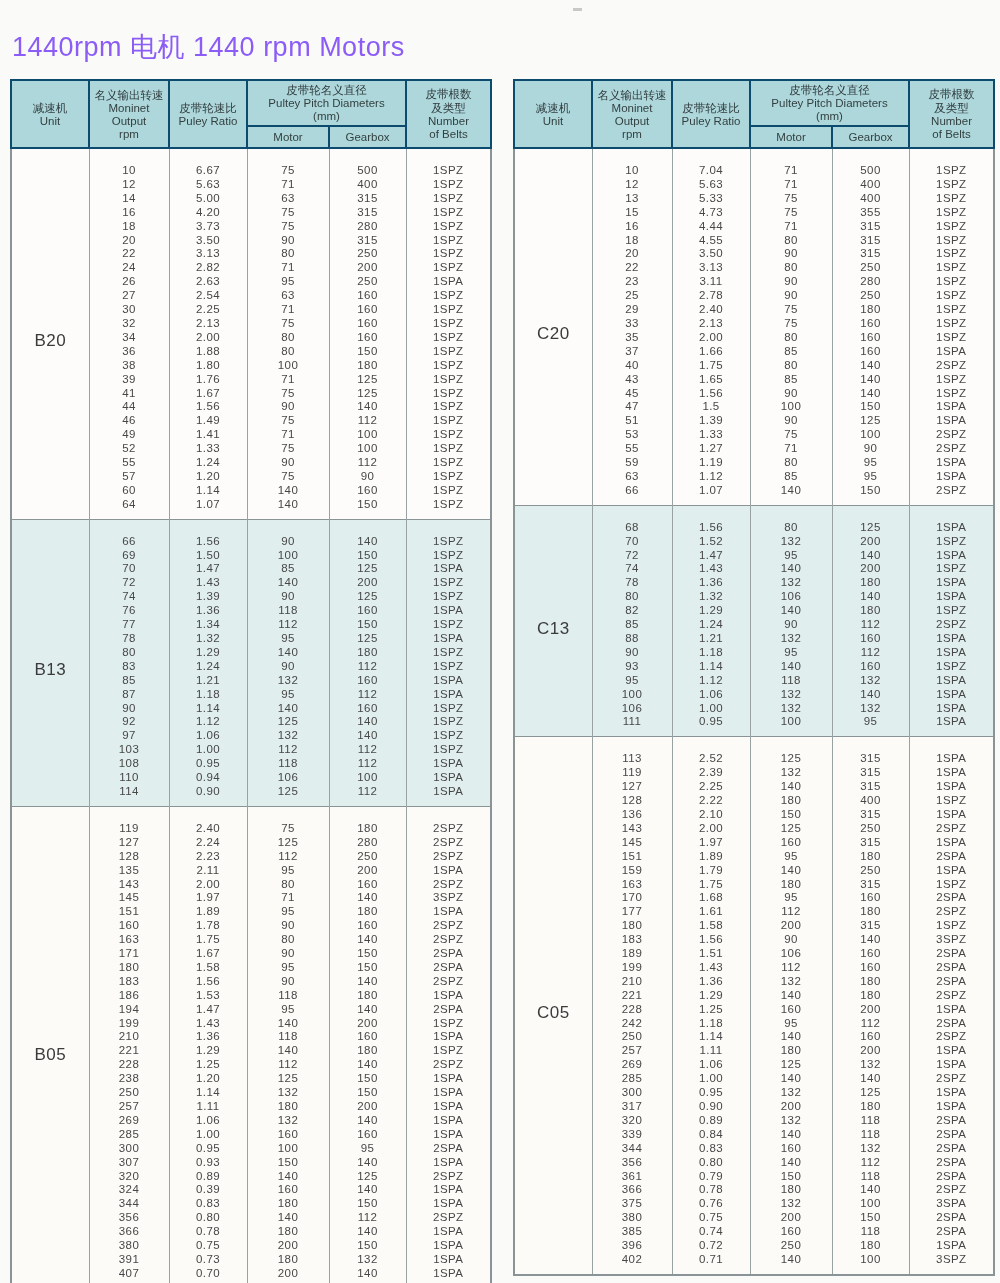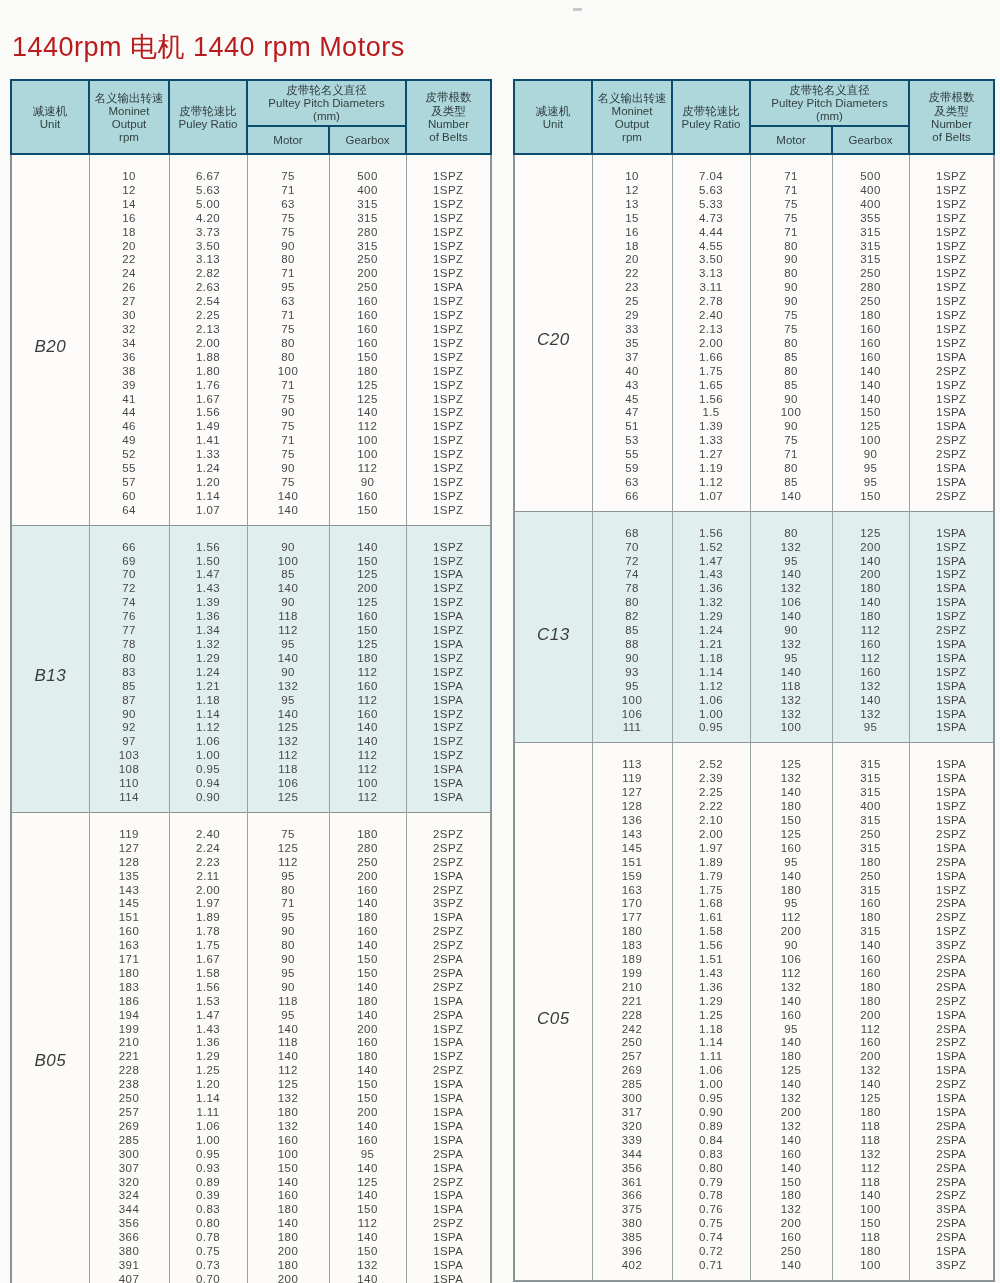--- a/index.html
+++ b/index.html
@@ -14,21 +14,21 @@
   .artifact-dash {
     position: absolute; left: 573px; top: 8px;
     width: 9px; height: 3px; background: #c9c9c9;
   }
   .titles { padding: 20px 0 0 12px; }
   .page-title {
     font-size: 30px; font-weight: bold; color: #222;
     letter-spacing: 0.5px;
   }
   .page-subtitle {
-    font-size: 27px; font-weight: normal; color: #b91c1c;
+    font-size: 27px; font-weight: normal; color: #8b5cf6;
     margin-top: 9px; letter-spacing: 0.5px;
   }
   .tables-wrap {
     display: flex; gap: 21px; padding: 0 10px; margin-top: 14px;
     align-items: flex-start;
   }
   table {
     border-collapse: collapse; table-layout: fixed;
     width: 480px;
     border: 2px solid #8a9496;
@@ -42,40 +42,39 @@
   col.c-blt  { width: 85px; }
   thead th {
     background: #aed7dc;
     border: 2px solid #0c4a6e;
     font-weight: normal;
     vertical-align: middle;
     padding: 2px 0;
   }
   thead .hline-zh { font-size: 11.5px; color: #2f3b3d; line-height: 14px; }
   thead .hline-en { font-size: 11.5px; color: #33403f; line-height: 13px; }
-  thead tr.subhead th { height: 28px; padding: 1px 8px; }
+  thead tr.subhead th { height: 22px; padding: 1px 8px; }
   tbody { border-top: 1.5px solid #8a9496; }
   tbody td {
     border-left: 1px solid #98a2a3;
     border-right: 1px solid #98a2a3;
     text-align: center;
     font-size: 11.5px;
     color: #474747;
     height: 13.9px;
     line-height: 13.9px;
     padding: 0;
     letter-spacing: 0.4px;
   }
   tbody tr:first-child td { padding-top: 15px; }
   tbody tr:last-child td { padding-bottom: 7px; }
   td.unit-cell {
     font-size: 17px; color: #3b3b3b;
     vertical-align: middle;
     letter-spacing: 0.5px;
-    font-style: italic;
   }
   tbody.sec-0 { background: #fdfcfa; }
   tbody.sec-1 { background: #e1eeee; }
   tbody.sec-2 { background: #fcfbf8; }
 </style>
 </head>
 <body>
 
 <div class="artifact-dash"></div>
 

